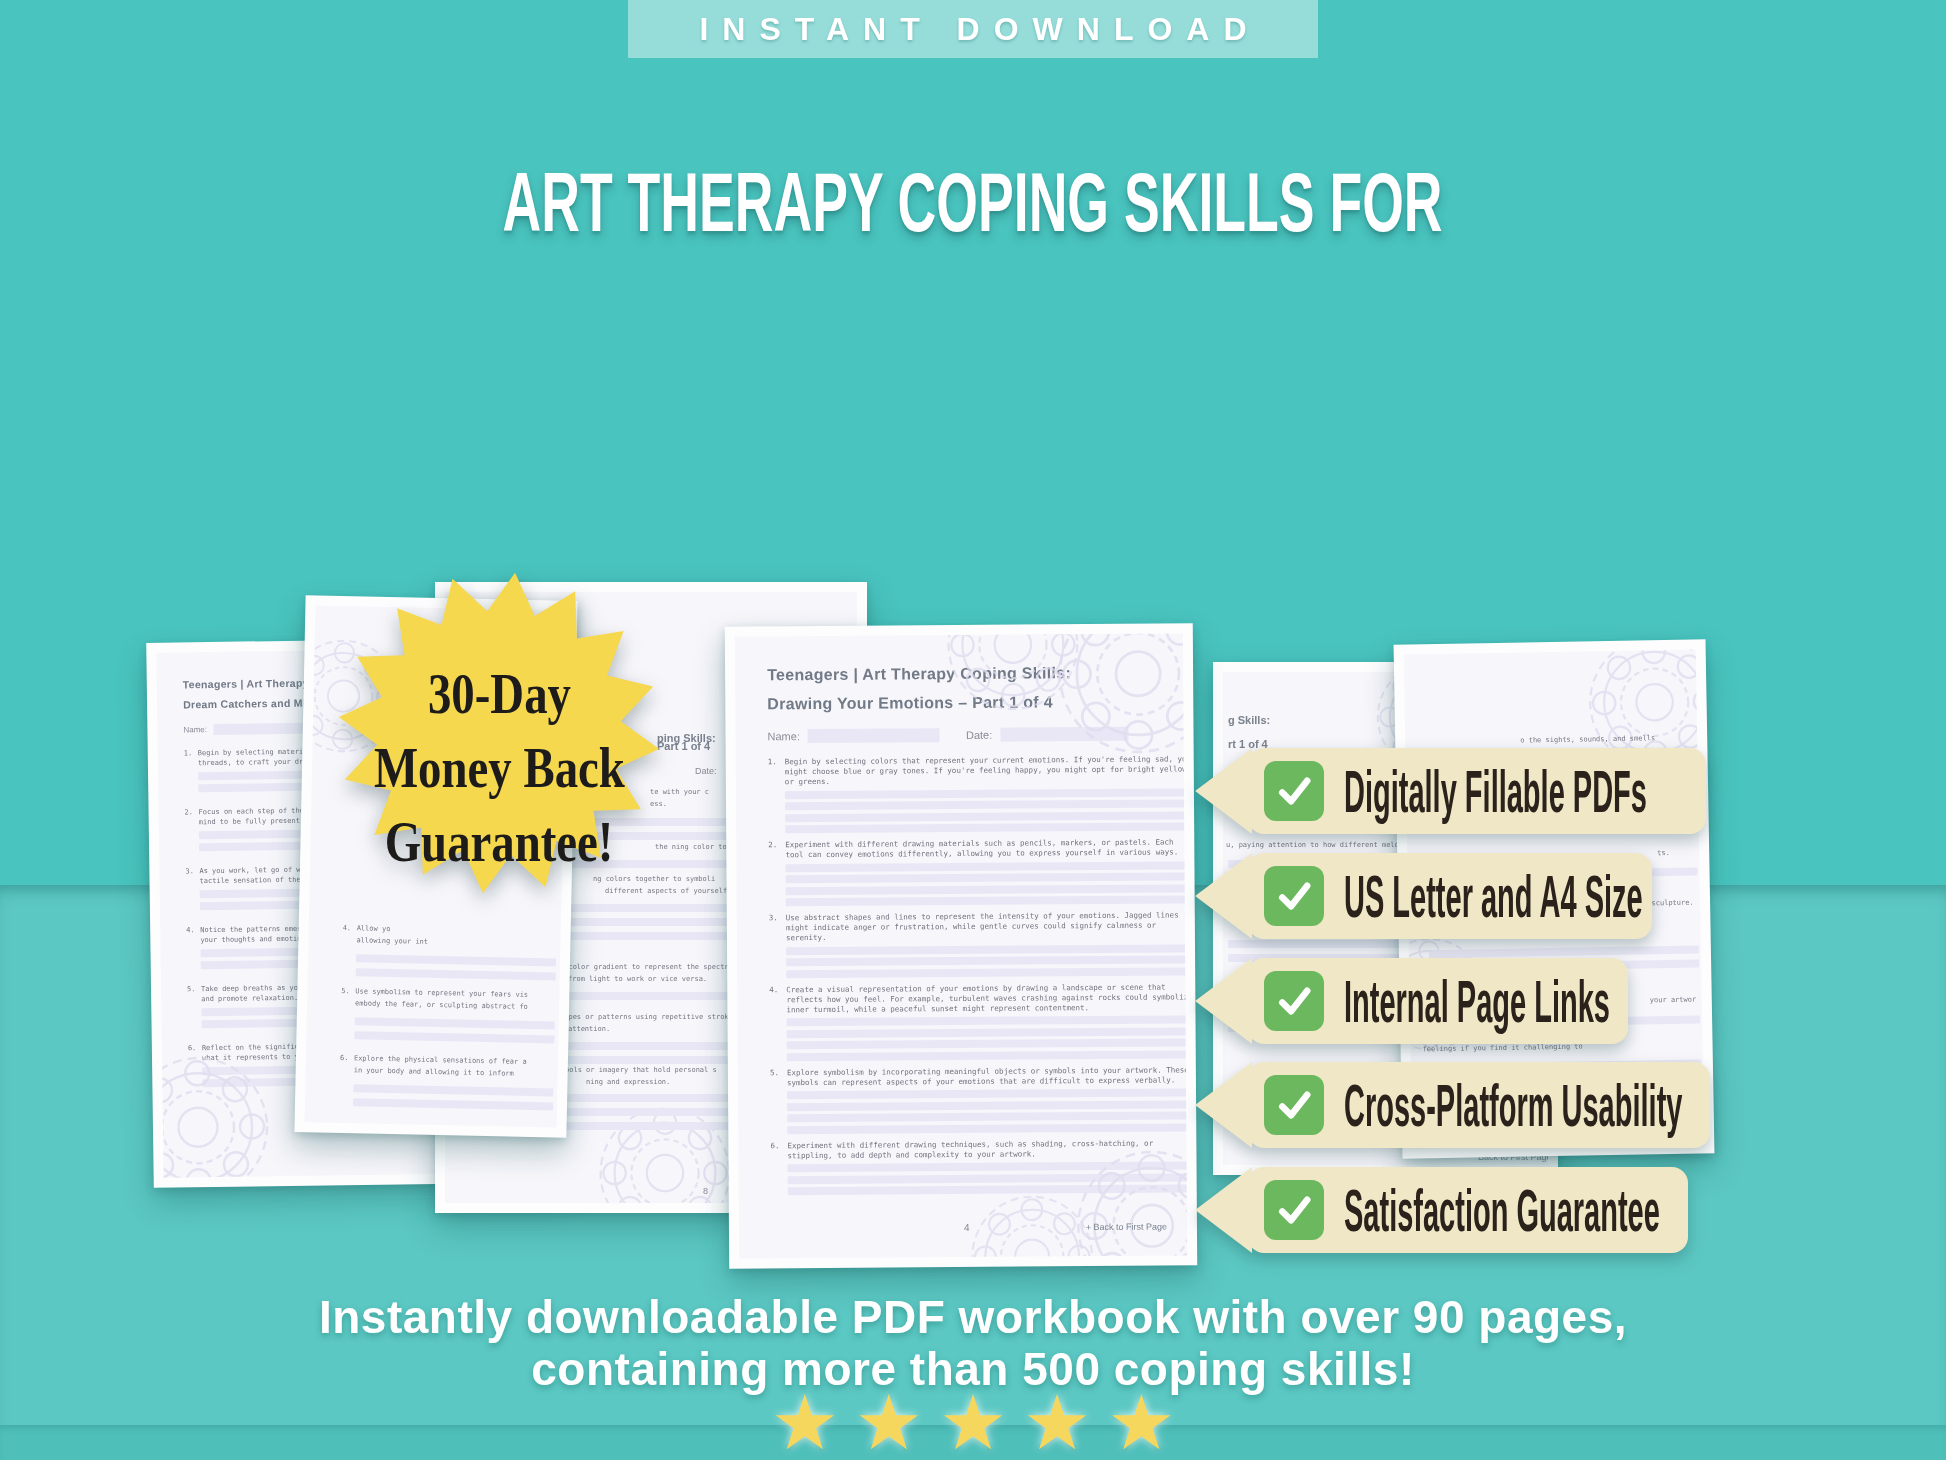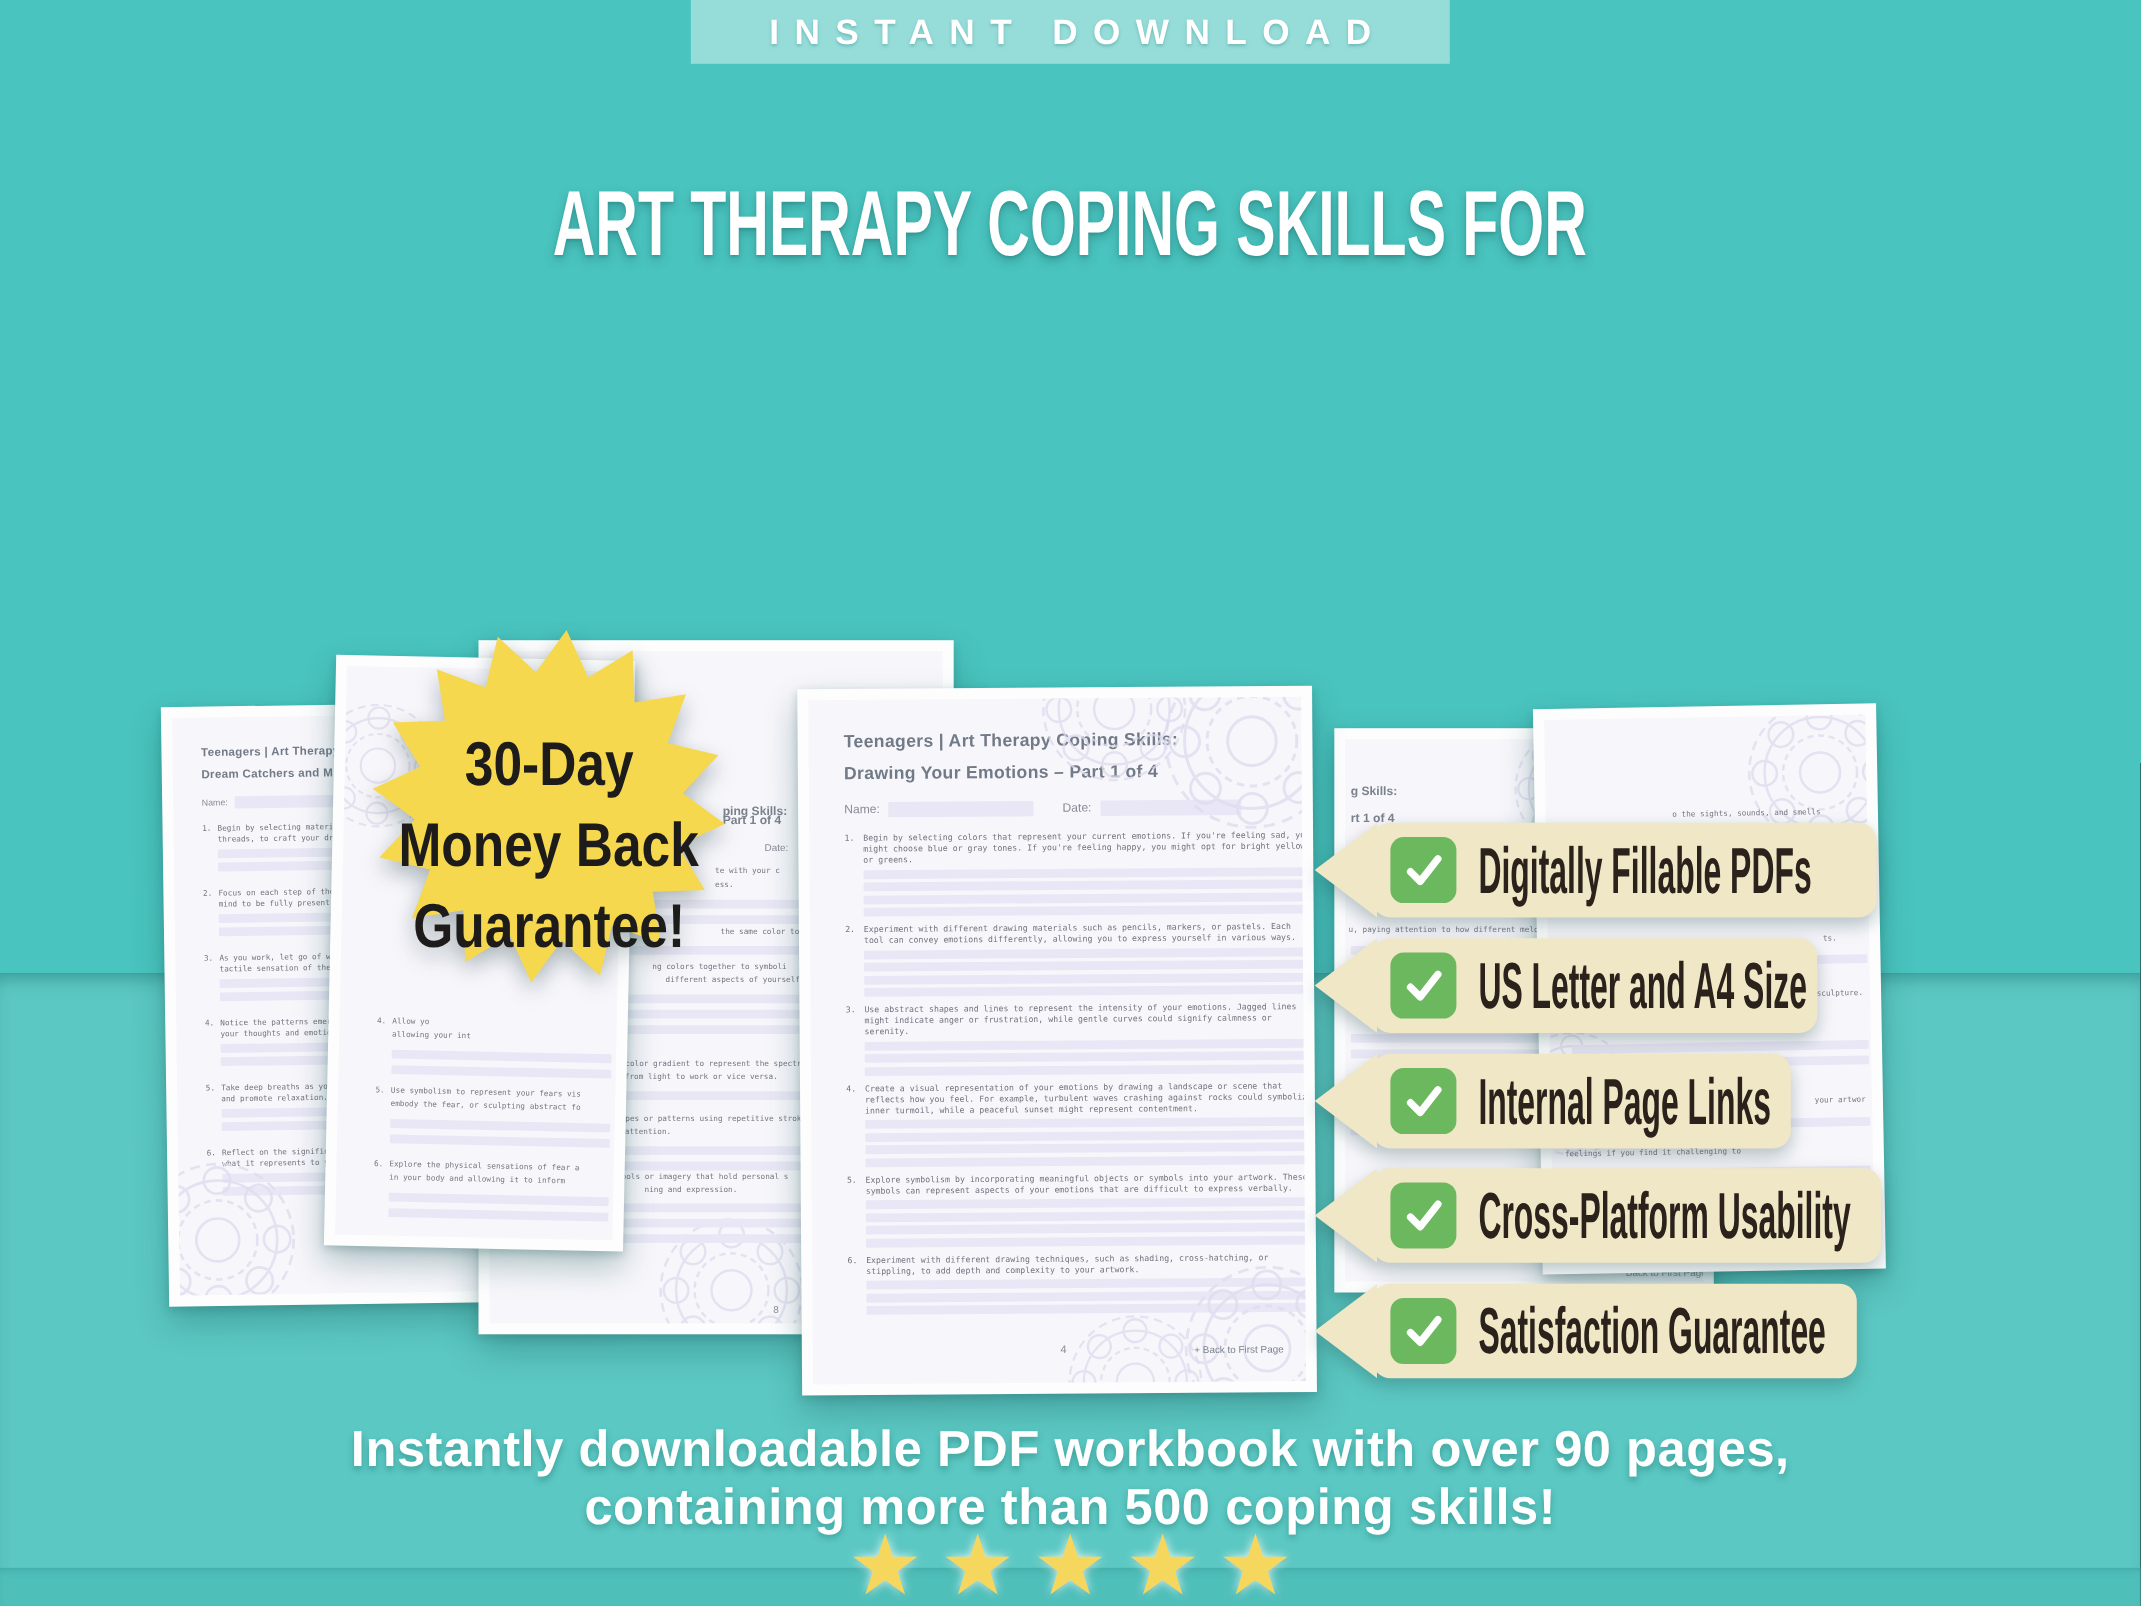--- a/index.html
+++ b/index.html
@@ -61,21 +61,21 @@
   
   .fr-h{font-size:11px;color:#7a828e;font-weight:700;}
   .fr-m{font-size:7px;font-family:"DejaVu Sans Mono","Liberation Mono",monospace;color:#777783;}
   .fr-s{font-size:9px;color:#8b8b97;}
   .barsblock .bar{position:absolute;height:8px;}
   
   .burst{position:absolute;left:338px;top:572px;width:322px;height:402px;z-index:6;
     filter:drop-shadow(0 8px 10px rgba(30,60,60,.35));}
   .burst svg{position:absolute;inset:0;}
   .burst .bline{position:absolute;left:0;width:100%;text-align:center;color:#1e1c1a;
-    font-weight:800;line-height:70px;}
+    font-weight:800;line-height:70px;font-family:Liberation Serif, serif;}
   .burst .bline span{display:inline-block;font-size:52px;transform:scale(.9,1.08);white-space:nowrap;}
   .bl1{top:88px;} .bl2{top:162px;} .bl3{top:236px;}
   
   .callout{position:absolute;z-index:8;filter:drop-shadow(0 7px 8px rgba(25,70,70,.3));}
   .co-body{position:absolute;left:0;top:0;height:86px;background:#f0e7c6;border-radius:16px;}
   .co-tip{position:absolute;left:-54px;top:0;width:58px;height:86px;background:#f0e7c6;
     clip-path:polygon(100% 0,2% 50%,100% 100%);}
   .co-check{position:absolute;left:16px;top:13px;width:60px;height:60px;background:#6cb85f;
     border-radius:12px;display:flex;align-items:center;justify-content:center;}
   .co-label{position:absolute;left:96px;top:0;height:86px;display:flex;align-items:center;}
@@ -214,21 +214,21 @@
       <svg class="mandala" style="left:150px;bottom:-40px;width:140px;height:140px" viewBox="0 0 100 100">
           <use href="#mandala"></use>
         </svg>
       <div class="frag fr-h" style="left:212px;top:140px">ping Skills:</div>
       <div class="frag fr-h" style="left:212px;top:148px">Part 1 of 4</div>
       <div class="frag fr-s" style="left:250px;top:174px">Date:</div>
       <div class="frag fr-m" style="left:205px;top:196px">te with your c</div>
       <div class="frag fr-m" style="left:205px;top:208px">ess.</div>
       <div class="bar" style="left:120px;top:226px;width:185px"></div>
       <div class="bar" style="left:120px;top:240px;width:185px"></div>
-      <div class="frag fr-m" style="left:210px;top:251px">the same color to</div>
+      <div class="frag fr-m" style="left:210px;top:251px">the ning color to</div>
       <div class="bar" style="left:120px;top:268px;width:185px"></div>
       <div class="frag fr-m" style="left:148px;top:283px">ng colors together to symboli</div>
       <div class="frag fr-m" style="left:160px;top:295px">different aspects of yourself</div>
       <div class="bar" style="left:120px;top:312px;width:185px"></div>
       <div class="bar" style="left:120px;top:326px;width:185px"></div>
       <div class="bar" style="left:120px;top:340px;width:185px"></div>
       <div class="frag fr-m" style="left:115px;top:371px">a color gradient to represent the spectrum o</div>
       <div class="frag fr-m" style="left:123px;top:383px">from light to work or vice versa.</div>
       <div class="bar" style="left:120px;top:400px;width:185px"></div>
       <div class="frag fr-m" style="left:115px;top:421px">hapes or patterns using repetitive strokes to</div>

